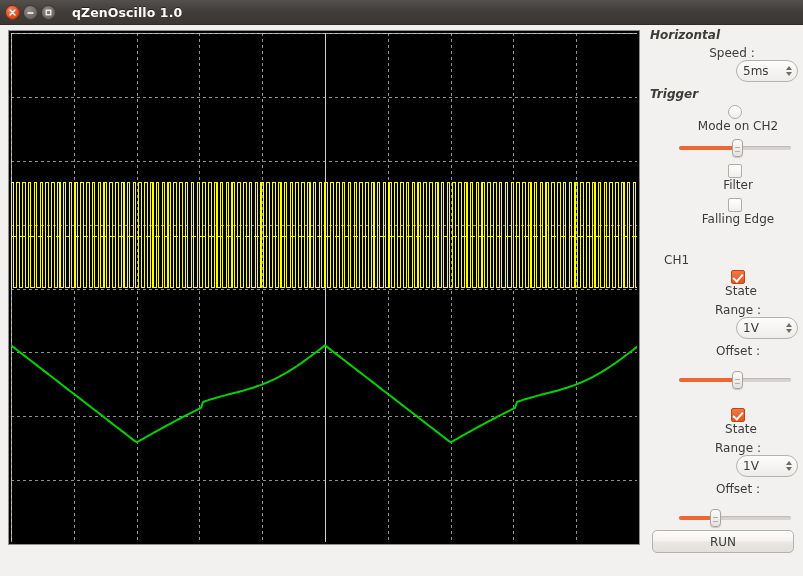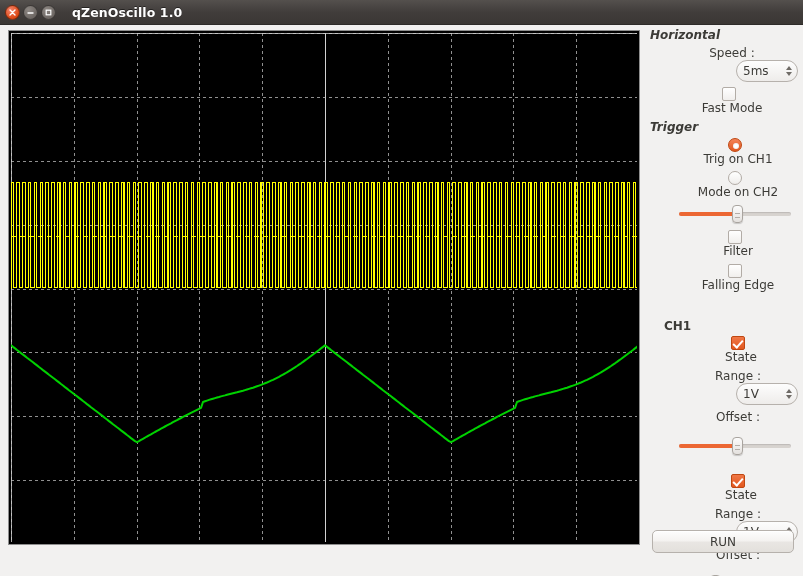--- a/index.html
+++ b/index.html
@@ -68,21 +68,21 @@
     width: 150px; height: 520px;
     font-size: 12px;
     color: #3c3b37;
   }
   .grp-title {
     font-weight: bold; font-size: 12px; color: #3c3b37;
     margin: 0 0 4px 2px;
     font-style: italic;
   }
   .sub-title {
-    font-weight: bold; font-size: 12px; color: #3c3b37;
+    font-weight: normal; font-size: 12px; color: #3c3b37;
     margin: 0 0 3px 16px;
   }
   .row {
     display: flex; align-items: center;
     margin: 0 0 5px 0;
     min-height: 21px;
     flex-direction: column;
   }
   .row.ind1 { padding-left: 18px; }
   .row.ind2 { padding-left: 30px; }
@@ -272,31 +272,23 @@
       <span class="lbl">Speed :</span>
       <span class="spin">
         <span class="val">5ms</span>
         <span class="arrows">
             <i class="up"></i>
             <i class="down"></i>
           </span>
       </span>
     </div>
 
-    <div class="row ind1">
-      <span class="cb" id="cb-fast"></span>
-      <span class="lbl">Fast Mode</span>
-    </div>
 
     <div class="grp-title" style="margin-top:4px">Trigger</div>
 
-    <div class="row ind2">
-      <span class="rb on" id="rb-ch1"></span>
-      <span class="lbl">Trig on CH1</span>
-    </div>
 
     <div class="row ind2">
       <span class="rb" id="rb-ch2"></span>
       <span class="lbl">Mode on CH2</span>
     </div>
 
 
     <div class="row">
       <span class="slider">
         <span class="track"></span>

